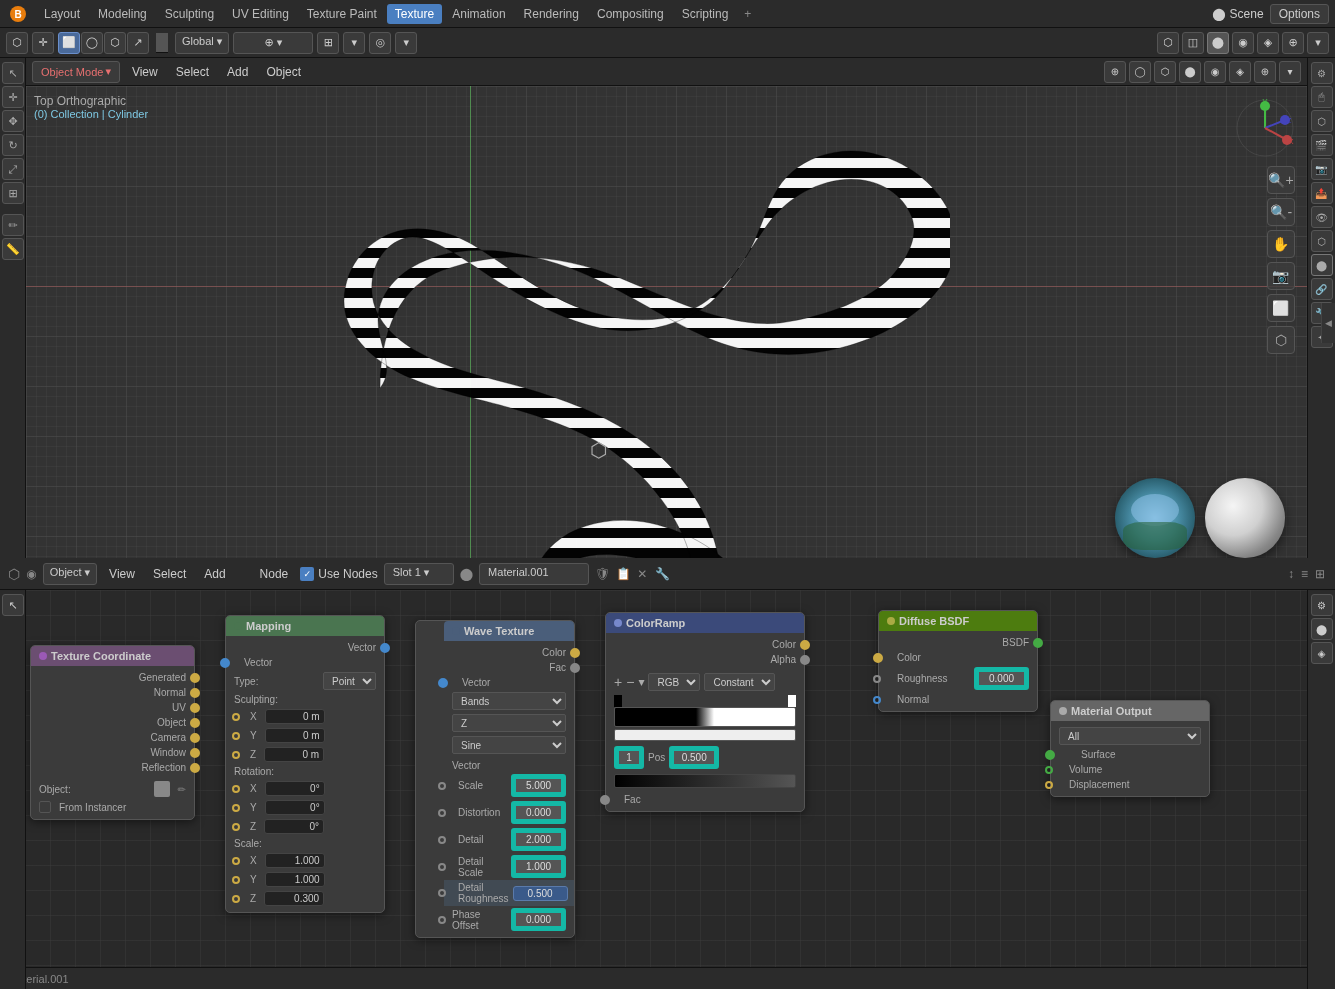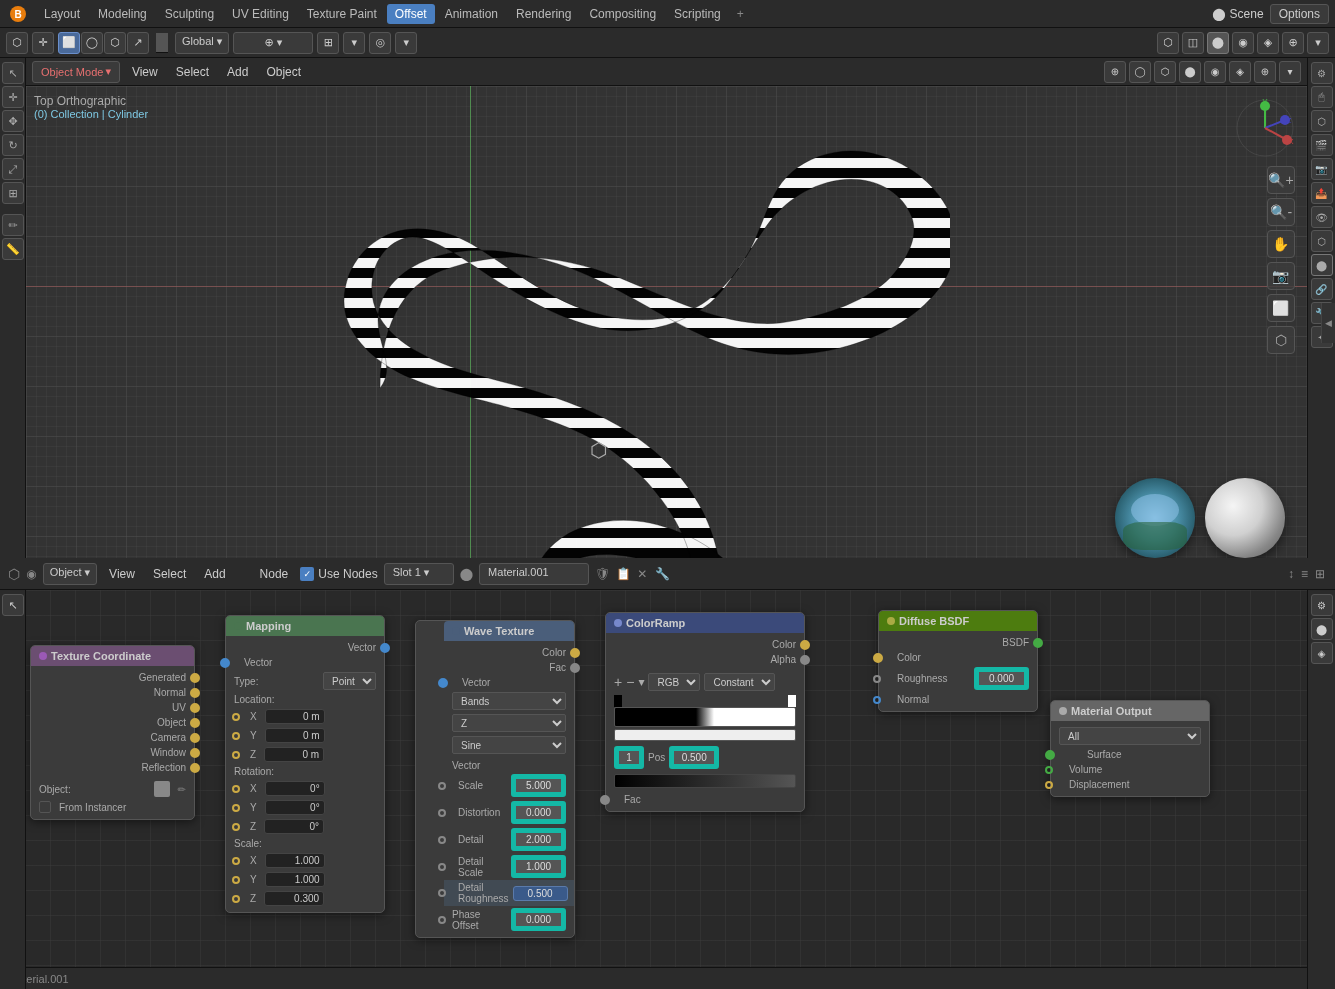--- a/index.html
+++ b/index.html
@@ -555,21 +555,21 @@
     <svg width="18" height="18" viewBox="0 0 18 18">
       <circle cx="9" cy="9" r="8" fill="#e87d0d"></circle>
       <text x="9" y="13" text-anchor="middle" font-size="10" fill="white" font-weight="bold">B</text>
     </svg>
   </div>
   <div class="menu-item">Layout</div>
   <div class="menu-item">Modeling</div>
   <div class="menu-item">Sculpting</div>
   <div class="menu-item">UV Editing</div>
   <div class="menu-item">Texture Paint</div>
-  <div class="menu-item active">Offset</div>
+  <div class="menu-item active">Texture</div>
   <div class="menu-item">Animation</div>
   <div class="menu-item">Rendering</div>
   <div class="menu-item">Compositing</div>
   <div class="menu-item">Scripting</div>
   <div class="plus-btn">+</div>
   <div class="right-side">
     <div class="scene-icon">
       <span>⬤</span>
       <span>Scene</span>
     </div>
@@ -941,21 +941,21 @@
         </div>
 
         <div class="node-row">
           <span class="node-label">Type:</span>
           <select class="mini-select">
             <option>Point</option>
           </select>
         </div>
 
         <div class="node-row">
-          <span class="node-label">Location:</span>
+          <span class="node-label">Sculpting:</span>
         </div>
         <div class="node-row">
           <div class="node-socket empty-yellow" style="position:relative;left:-2px;margin-right:4px;width:8px;height:8px;"></div>
           <span style="font-size:10px;color:#aaa;margin-right:4px;">X</span>
           <input class="node-input-field" value="0 m" style="">
         </div>
         <div class="node-row">
           <div class="node-socket empty-yellow" style="position:relative;left:-2px;margin-right:4px;width:8px;height:8px;"></div>
           <span style="font-size:10px;color:#aaa;margin-right:4px;">Y</span>
           <input class="node-input-field" value="0 m" style="">
@@ -1179,21 +1179,21 @@
       <div class="node-body">
 
         <div class="node-row">
           <select class="mini-select" style="width:100%;">
             <option>All</option>
           </select>
         </div>
 
         <div class="node-row" style="position:relative;">
           <div class="node-socket green" style="position:absolute;left:-6px;"></div>
-          <span class="node-label" style="margin-left:28px;">Surface</span>
+          <span class="node-label" style="margin-left:22px;">Surface</span>
         </div>
 
         <div class="node-row" style="position:relative;">
           <div class="node-socket empty-green" style="position:absolute;left:-6px;width:8px;height:8px;"></div>
           <span class="node-label" style="margin-left:10px;">Volume</span>
         </div>
 
         <div class="node-row" style="position:relative;">
           <div class="node-socket empty-yellow" style="position:absolute;left:-6px;width:8px;height:8px;"></div>
           <span class="node-label" style="margin-left:10px;">Displacement</span>

